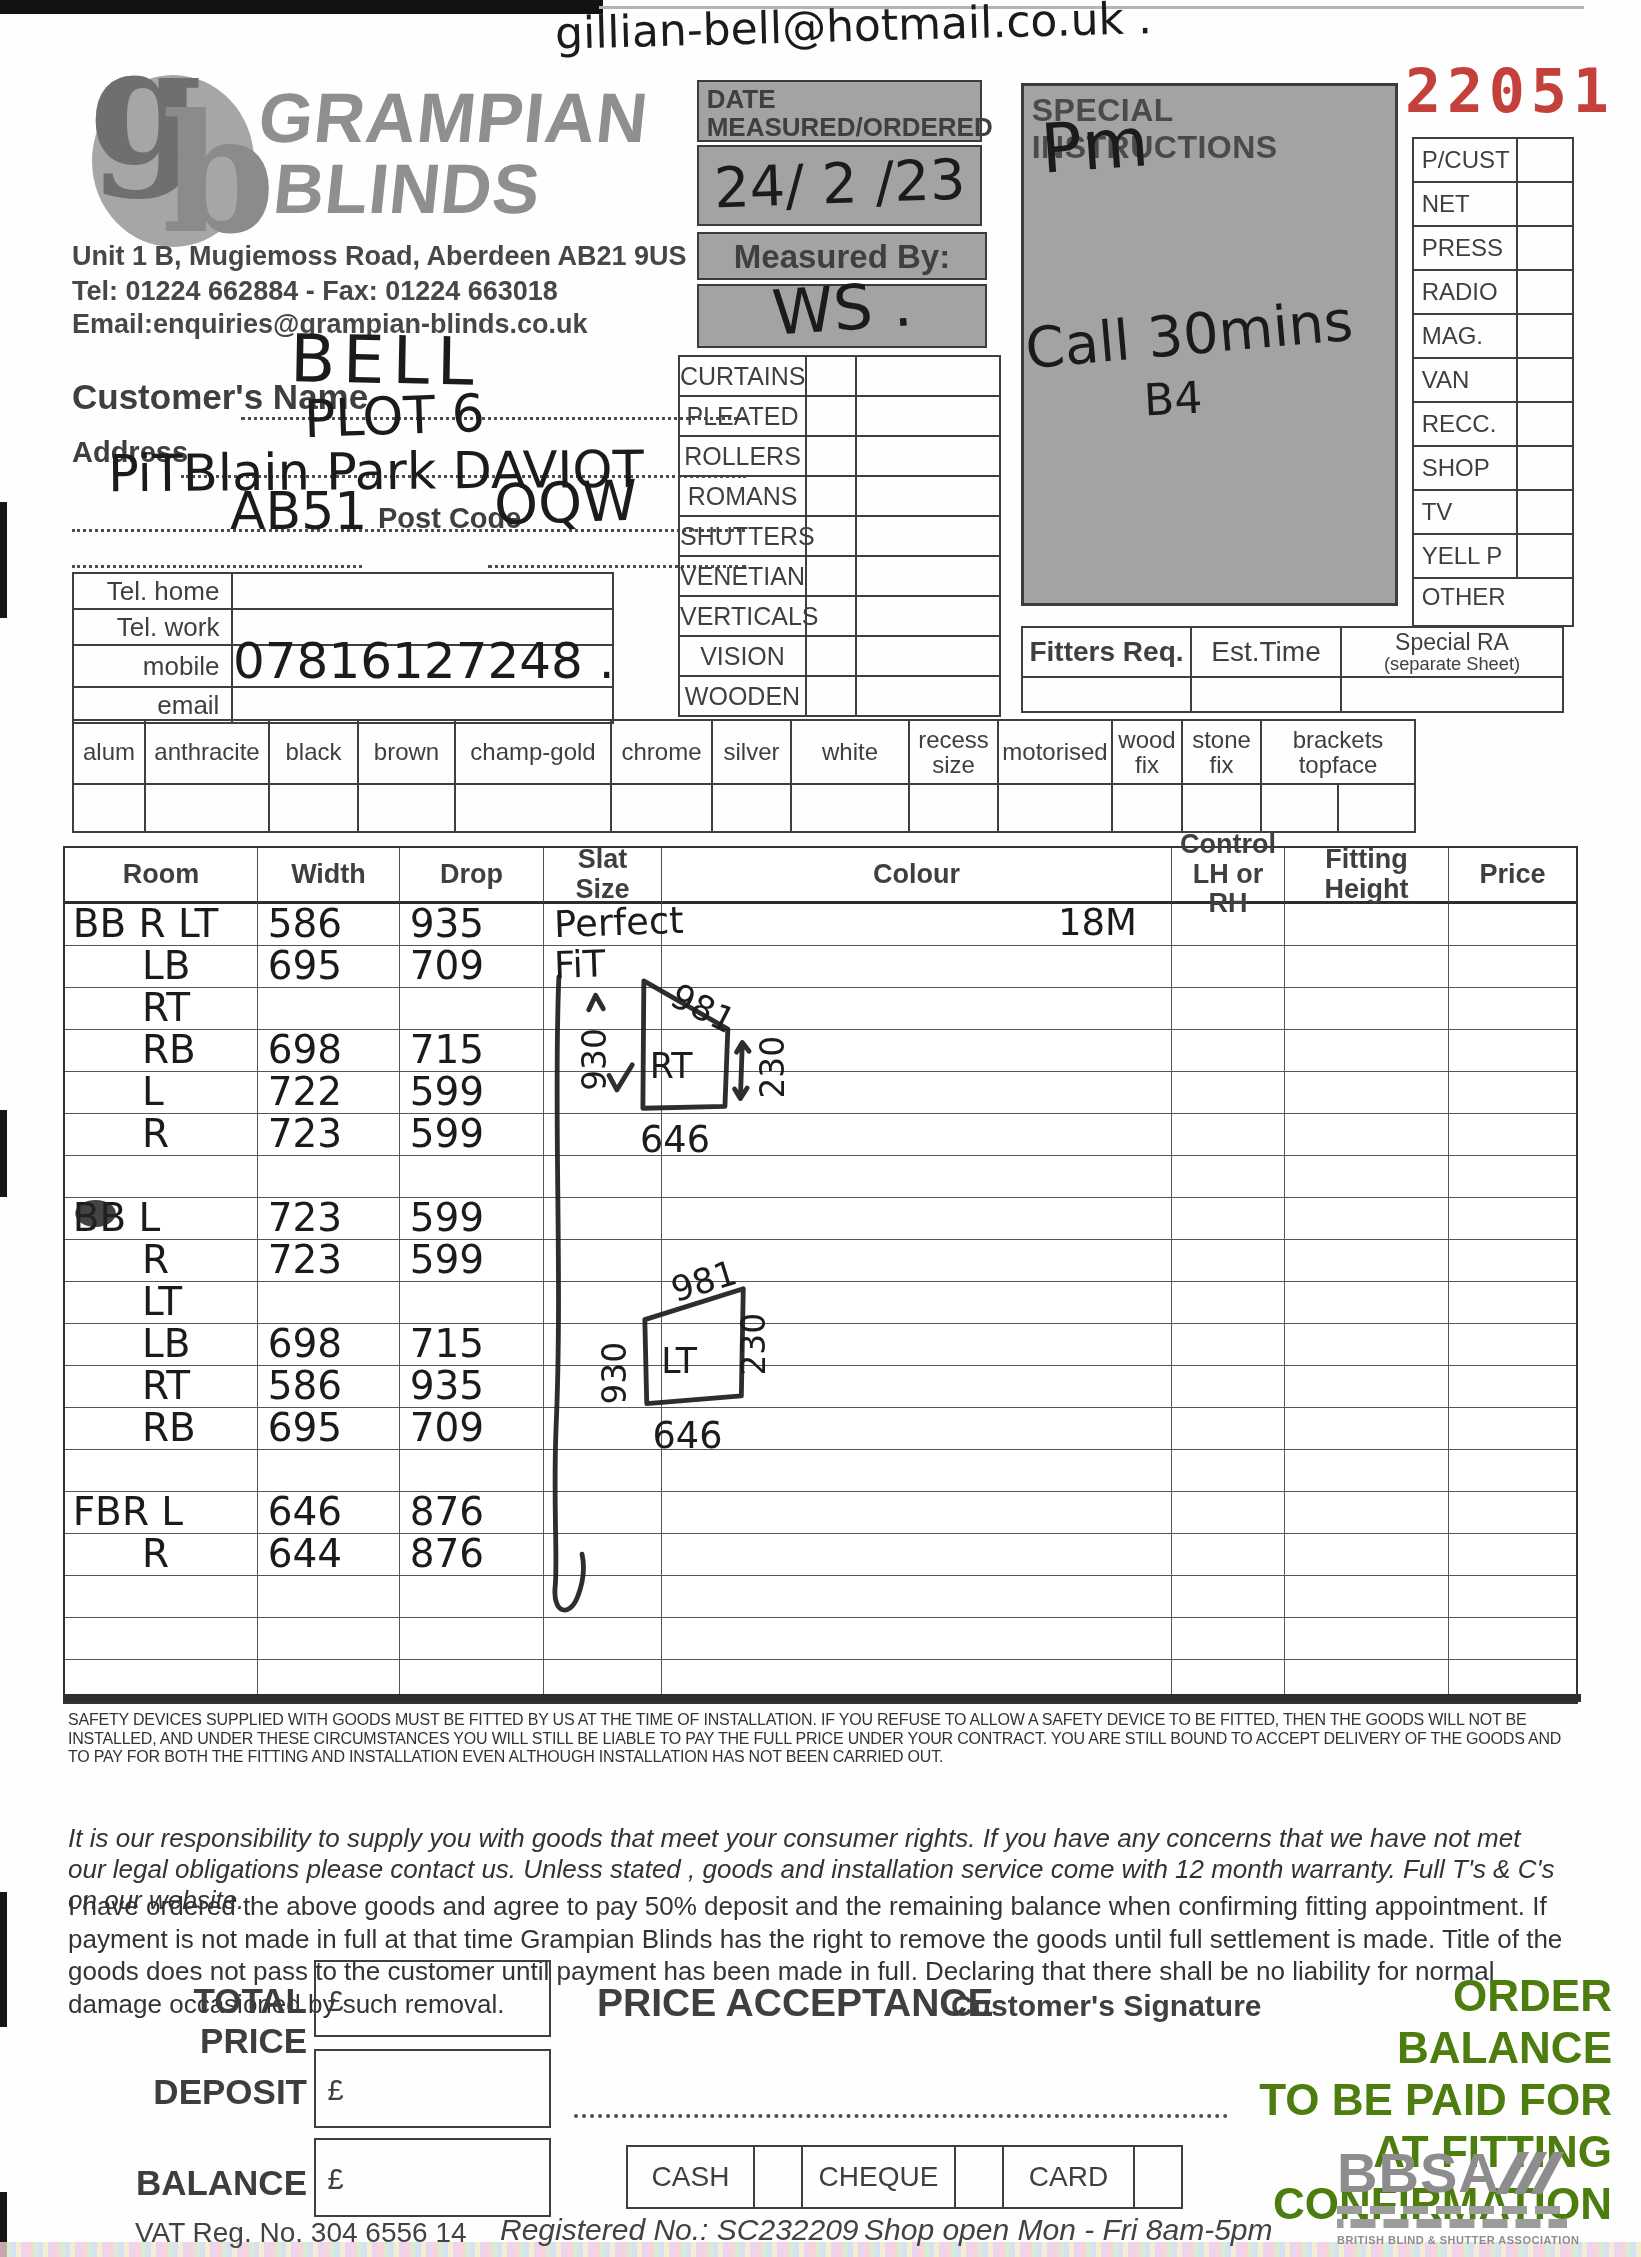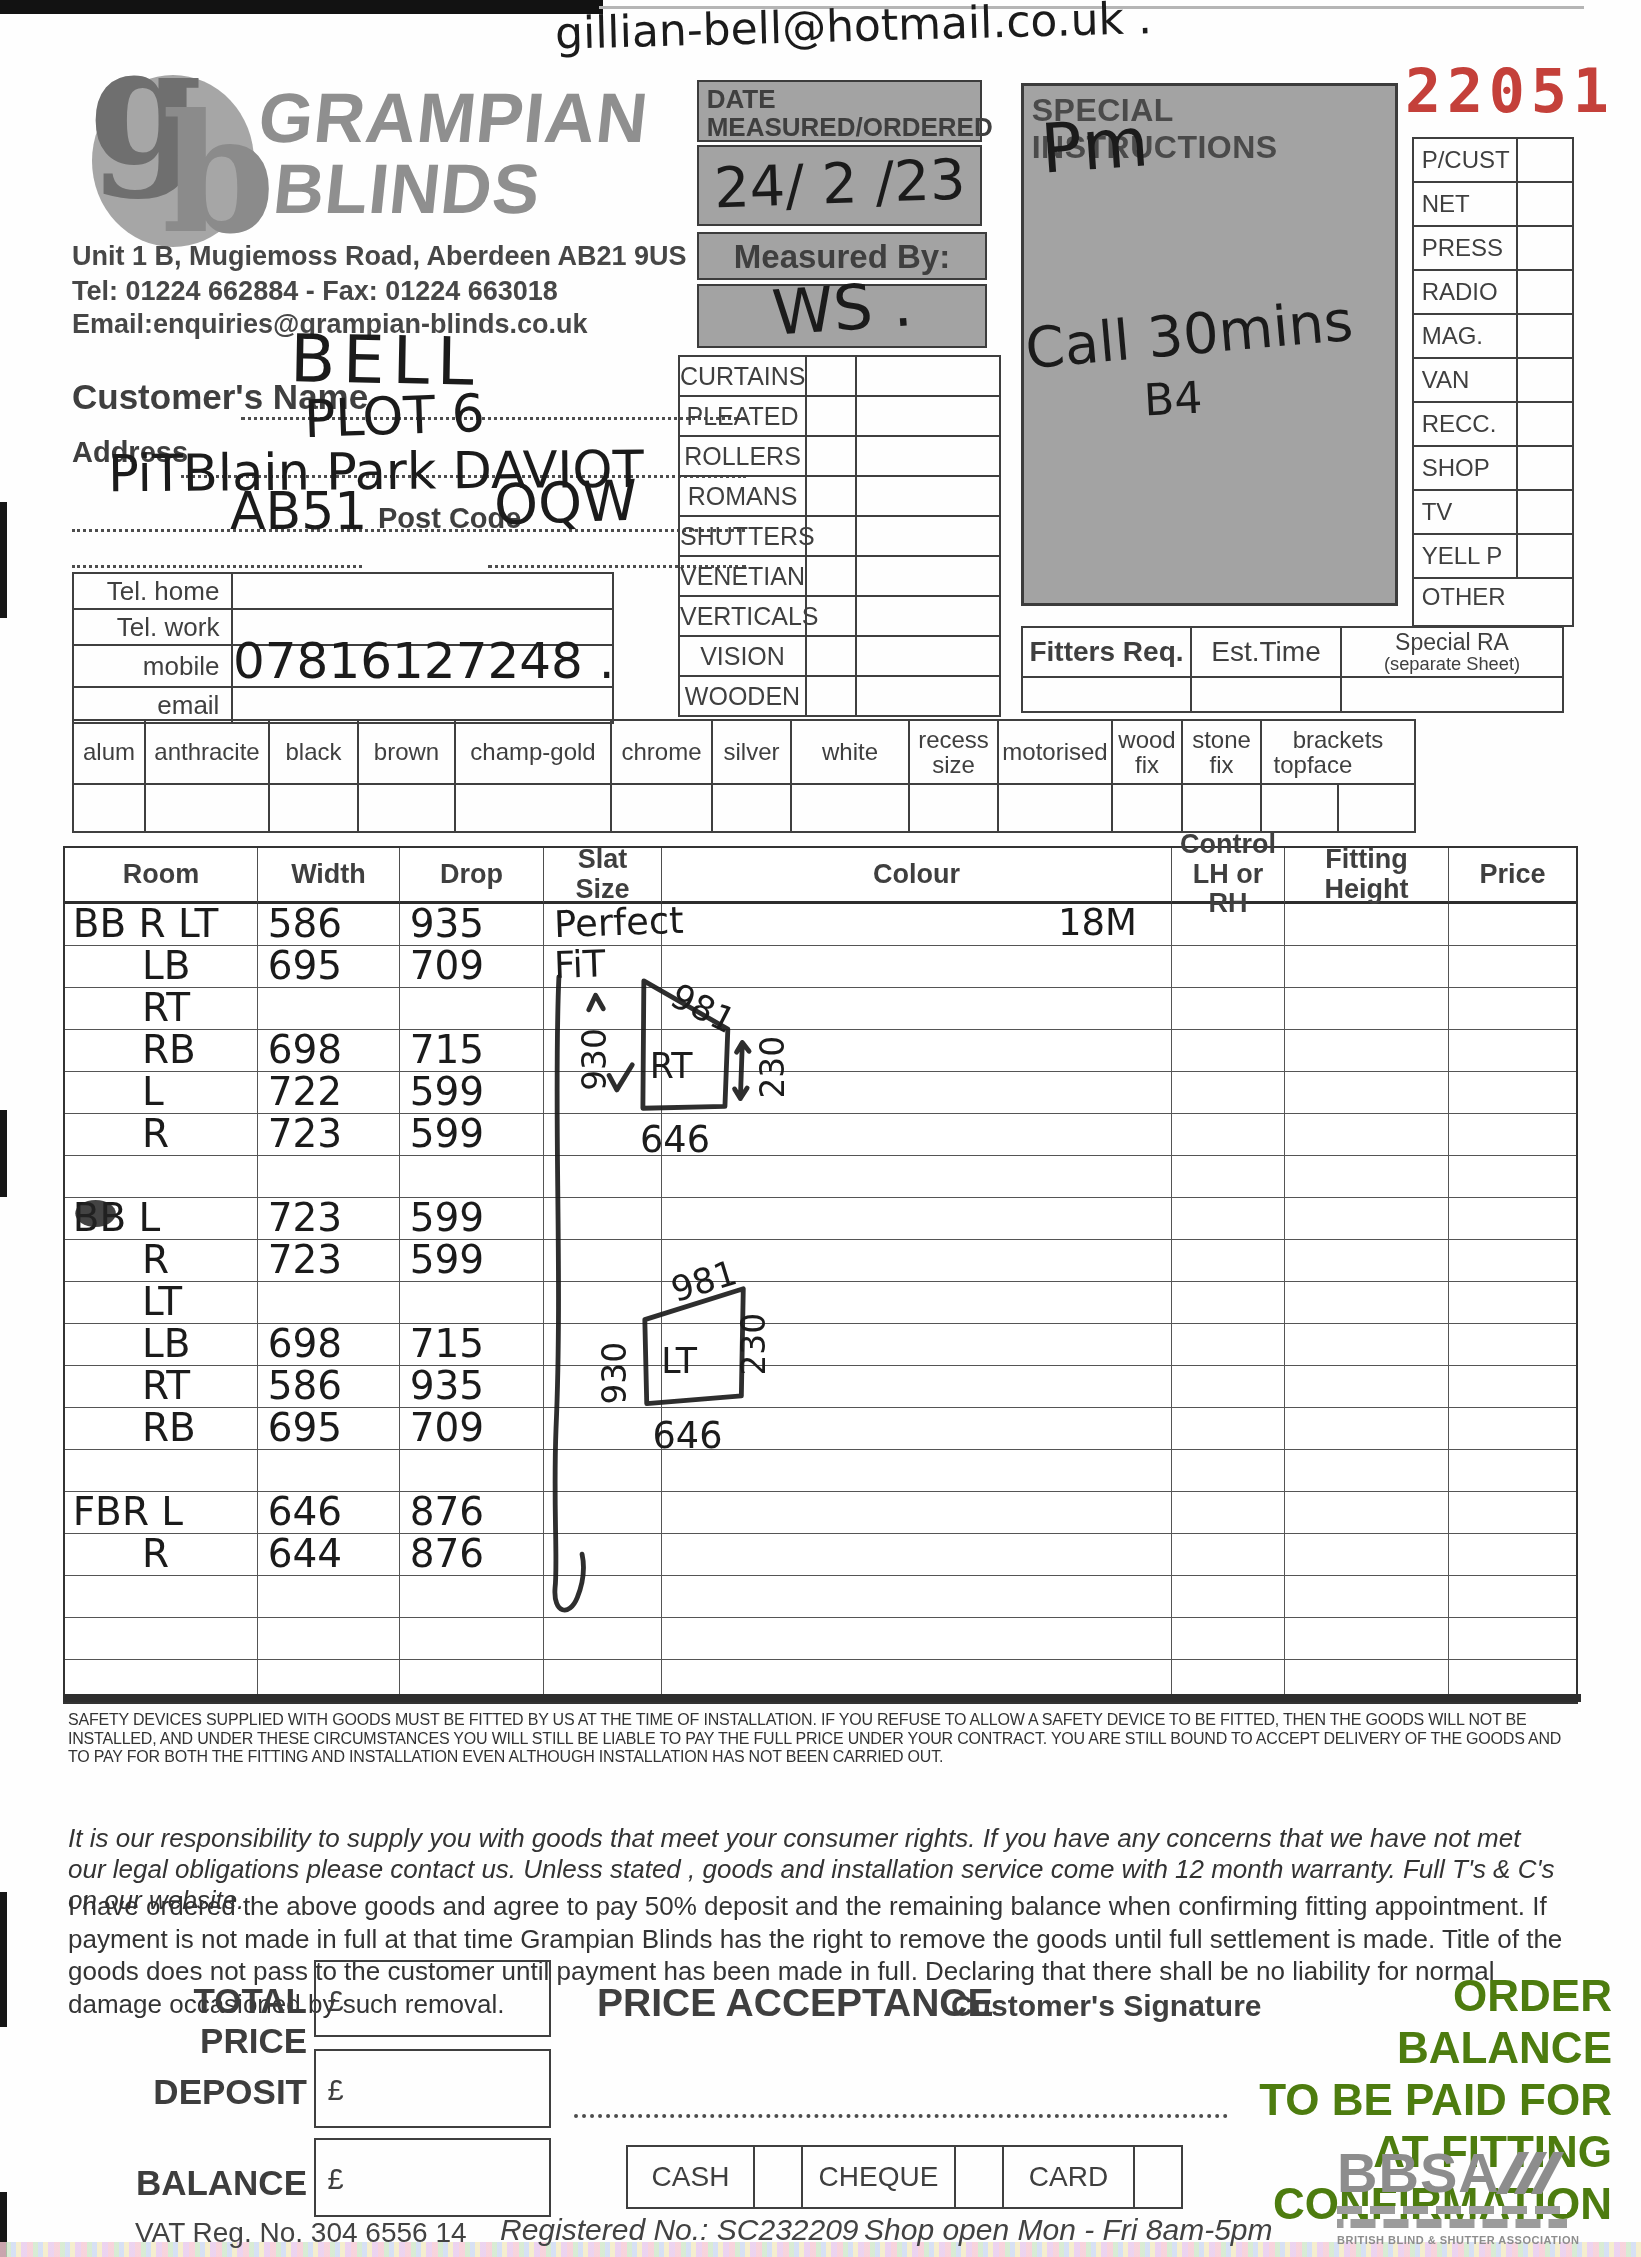--- a/index.html
+++ b/index.html
@@ -37,21 +37,21 @@
   .tvalue span{display:block;font-size:50px;margin-top:-9.7px;}
   
   .ftable td{text-align:center;}
   .fhead{height:48px;font-size:28px;}
   .fempty{height:33px;}
   .fsmall{font-size:23px;line-height:1.05;}
   .fsmall .sub{font-size:18.3px;display:block;}
   
   .ctable th{height:62px;font-weight:normal;font-size:24px;line-height:1.05;vertical-align:middle;padding:0 1.9px;}
   .ctable td{height:46px;}
-  .brsub{display:flex;justify-content:flex-start;padding:0 9.7px;font-size:24px;}
+  .brsub{display:flex;justify-content:center;padding:0 9.7px;font-size:24px;}
   .brsplit{display:flex;height:100%;}
   .brsplit div{flex:1;}
   .brsplit div:first-child{border-right:2.4px solid #3f3f3f;}
   
   #mtable{display:grid;grid-template-columns:193px 142px 144px 118px 510px 113px 164px 127px;
           grid-template-rows:56px repeat(19,42px);border:2.9px solid #333;box-sizing:content-box;background:#fff;}
   .mth{border-right:1.9px solid #4e4e4e;border-bottom:3.9px solid #2d2d2d;display:flex;align-items:center;justify-content:center;
        font-size:27px;font-weight:bold;white-space:pre-line;text-align:center;line-height:1.1;}
   .mtc{border-right:1.9px solid #555;border-bottom:1.9px solid #555;position:relative;}
   .mth:nth-child(8n),.mtc:nth-child(8n){border-right:none;}

